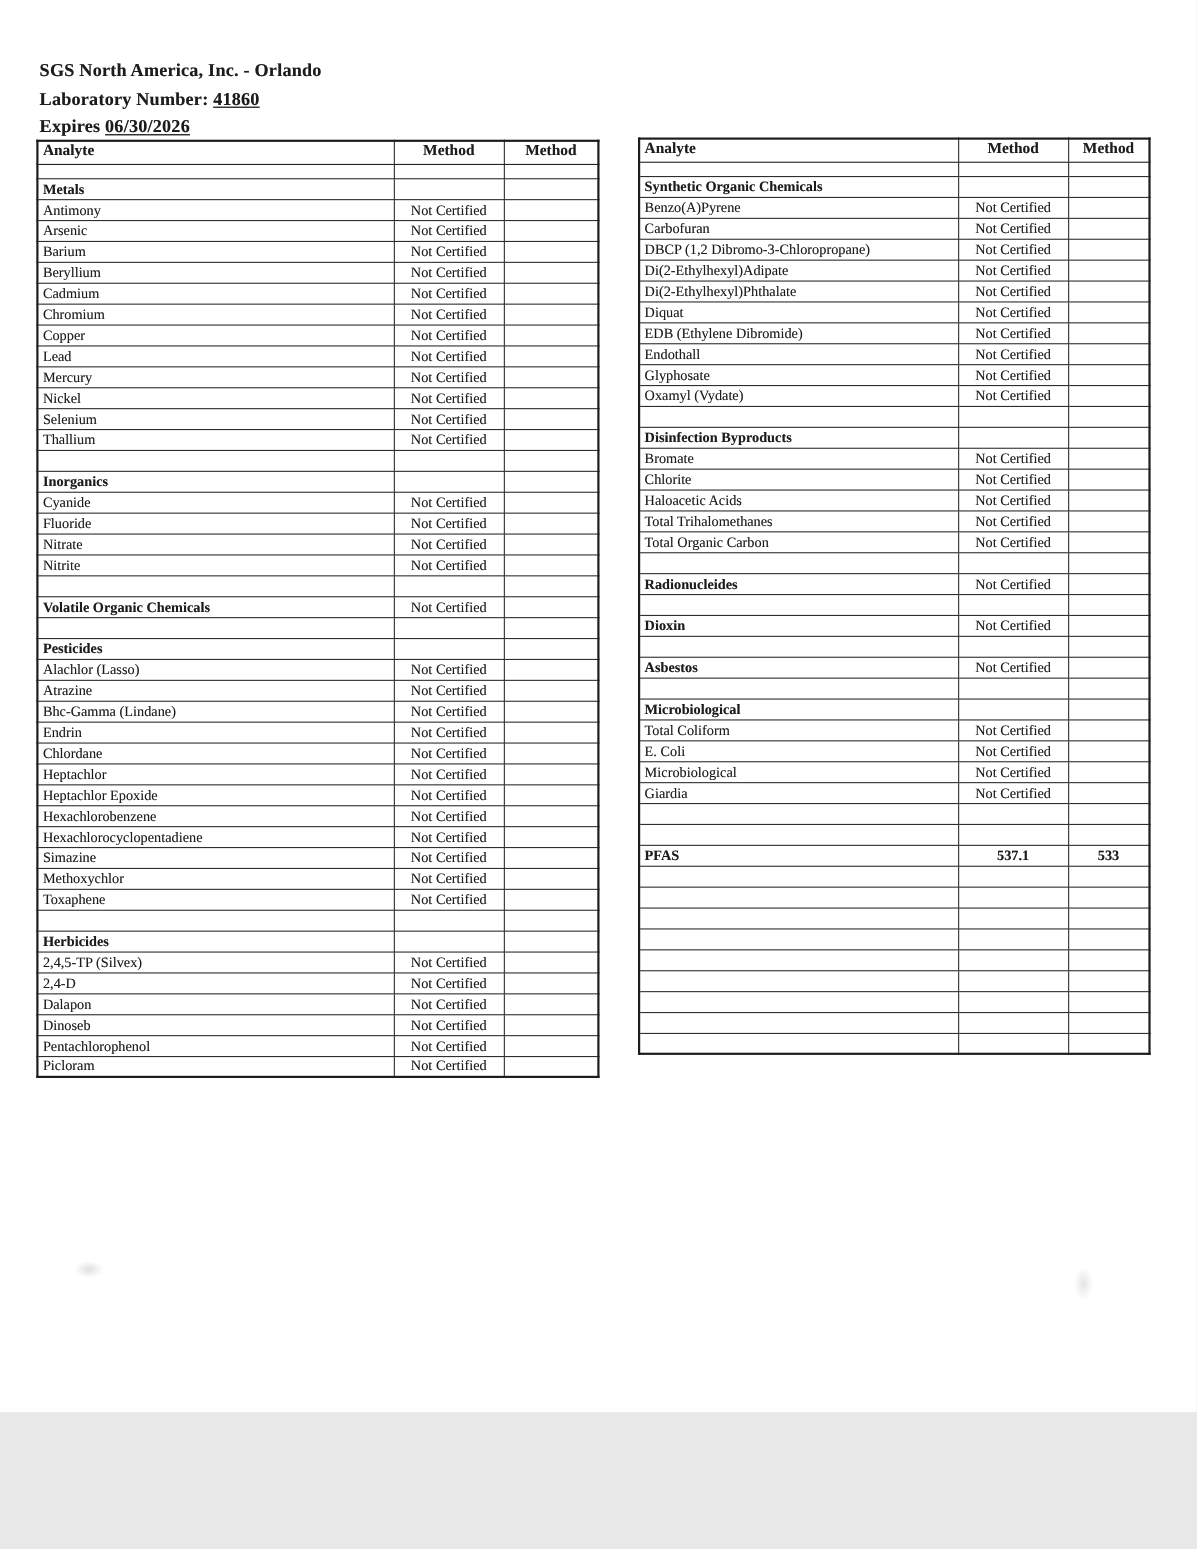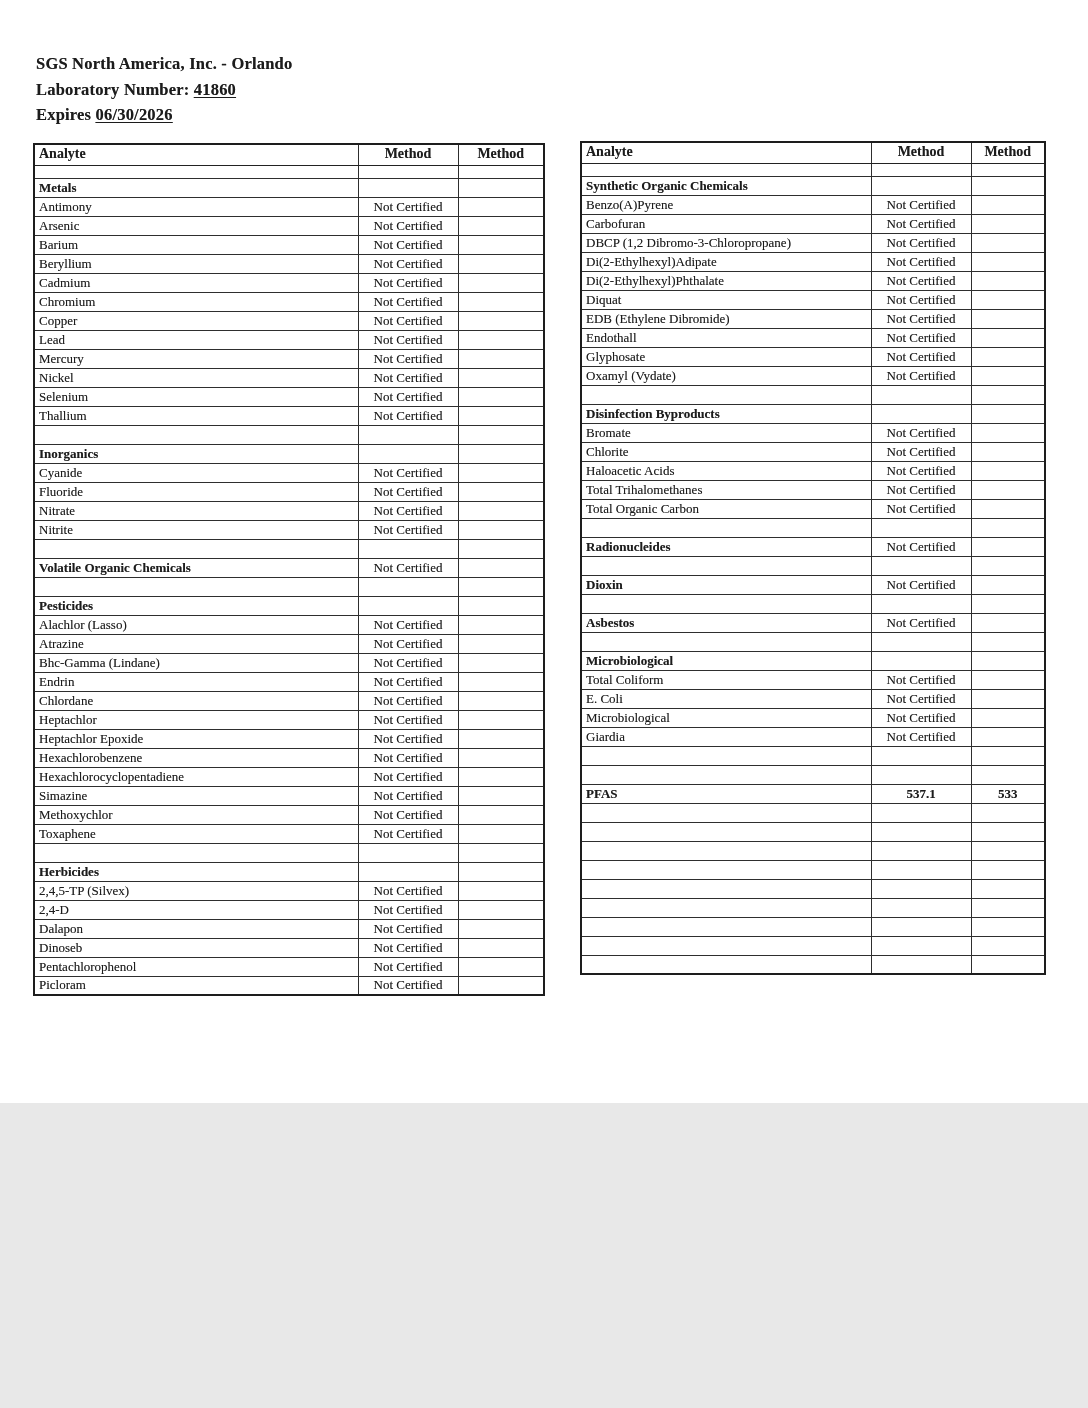--- a/index.html
+++ b/index.html
@@ -1,35 +1,35 @@
 <!DOCTYPE html>
 <html><head>
 <meta charset="utf-8">
 <style>
   * { margin:0; padding:0; box-sizing:border-box; }
   html,body { background:#e8e8e8; }
   .page {
     position:relative;
-    width:1088px; height:1103px;
+    width:1088px; height:1284px;
     background:#ffffff;
     font-family:"Liberation Serif","DejaVu Serif",serif;
     color:#1c1c1c;
     overflow:hidden;
     margin:0 auto;
   }
   
   .doc-header { position:absolute; top:56px; left:36px; }
   .doc-header .line {
     font-weight:bold; font-size:16.5px; line-height:1.0;
     margin-bottom:9px; letter-spacing:0.2px;
     text-shadow:0 0 0.6px rgba(30,30,30,0.55);
   }
   .underlined { text-decoration:underline; text-underline-offset:2px; }
   
-  .tables { position:absolute; top:143px; left:33px; display:flex; align-items:flex-start; }
+  .tables { position:absolute; top:127px; left:33px; display:flex; align-items:flex-start; }
   .gap { width:35px; flex:0 0 35px; }
   table {
     border-collapse:collapse; table-layout:fixed;
     border:2px solid #1d1d1d;
   }
   #right-table-el { margin-top:-2px; }
   th, td {
     border:1px solid #2e2e2e;
     height:19px;
     font-size:13px;

